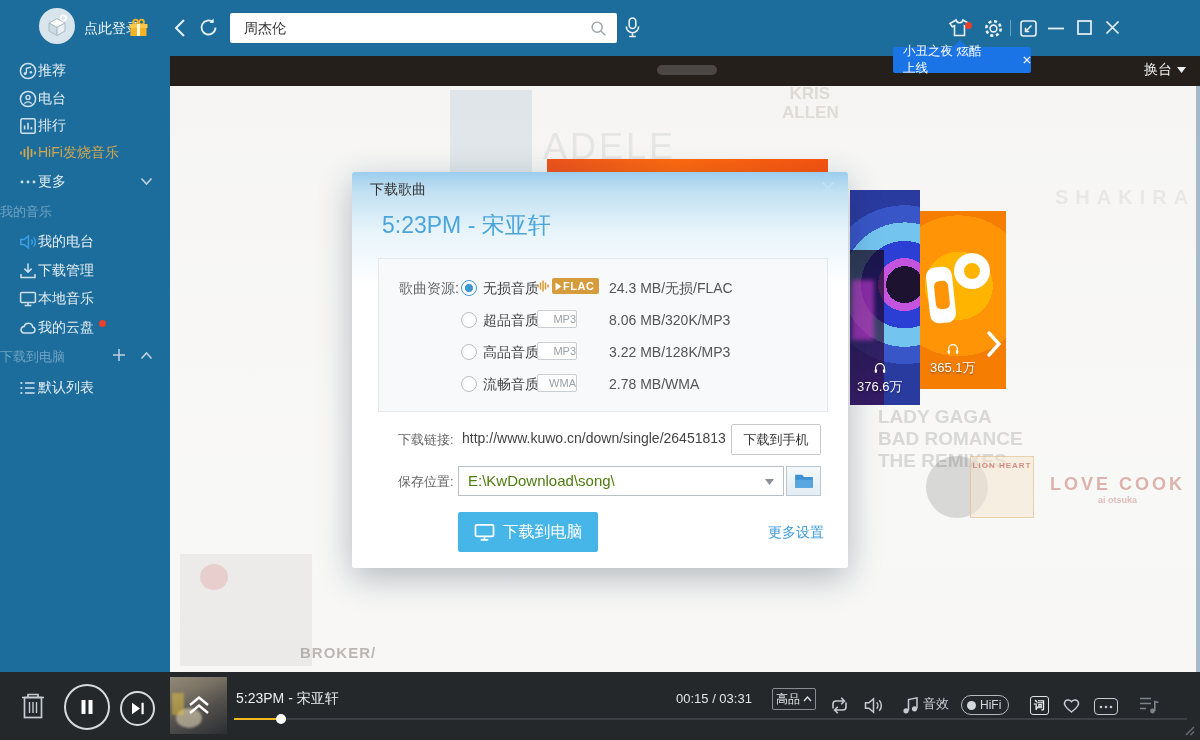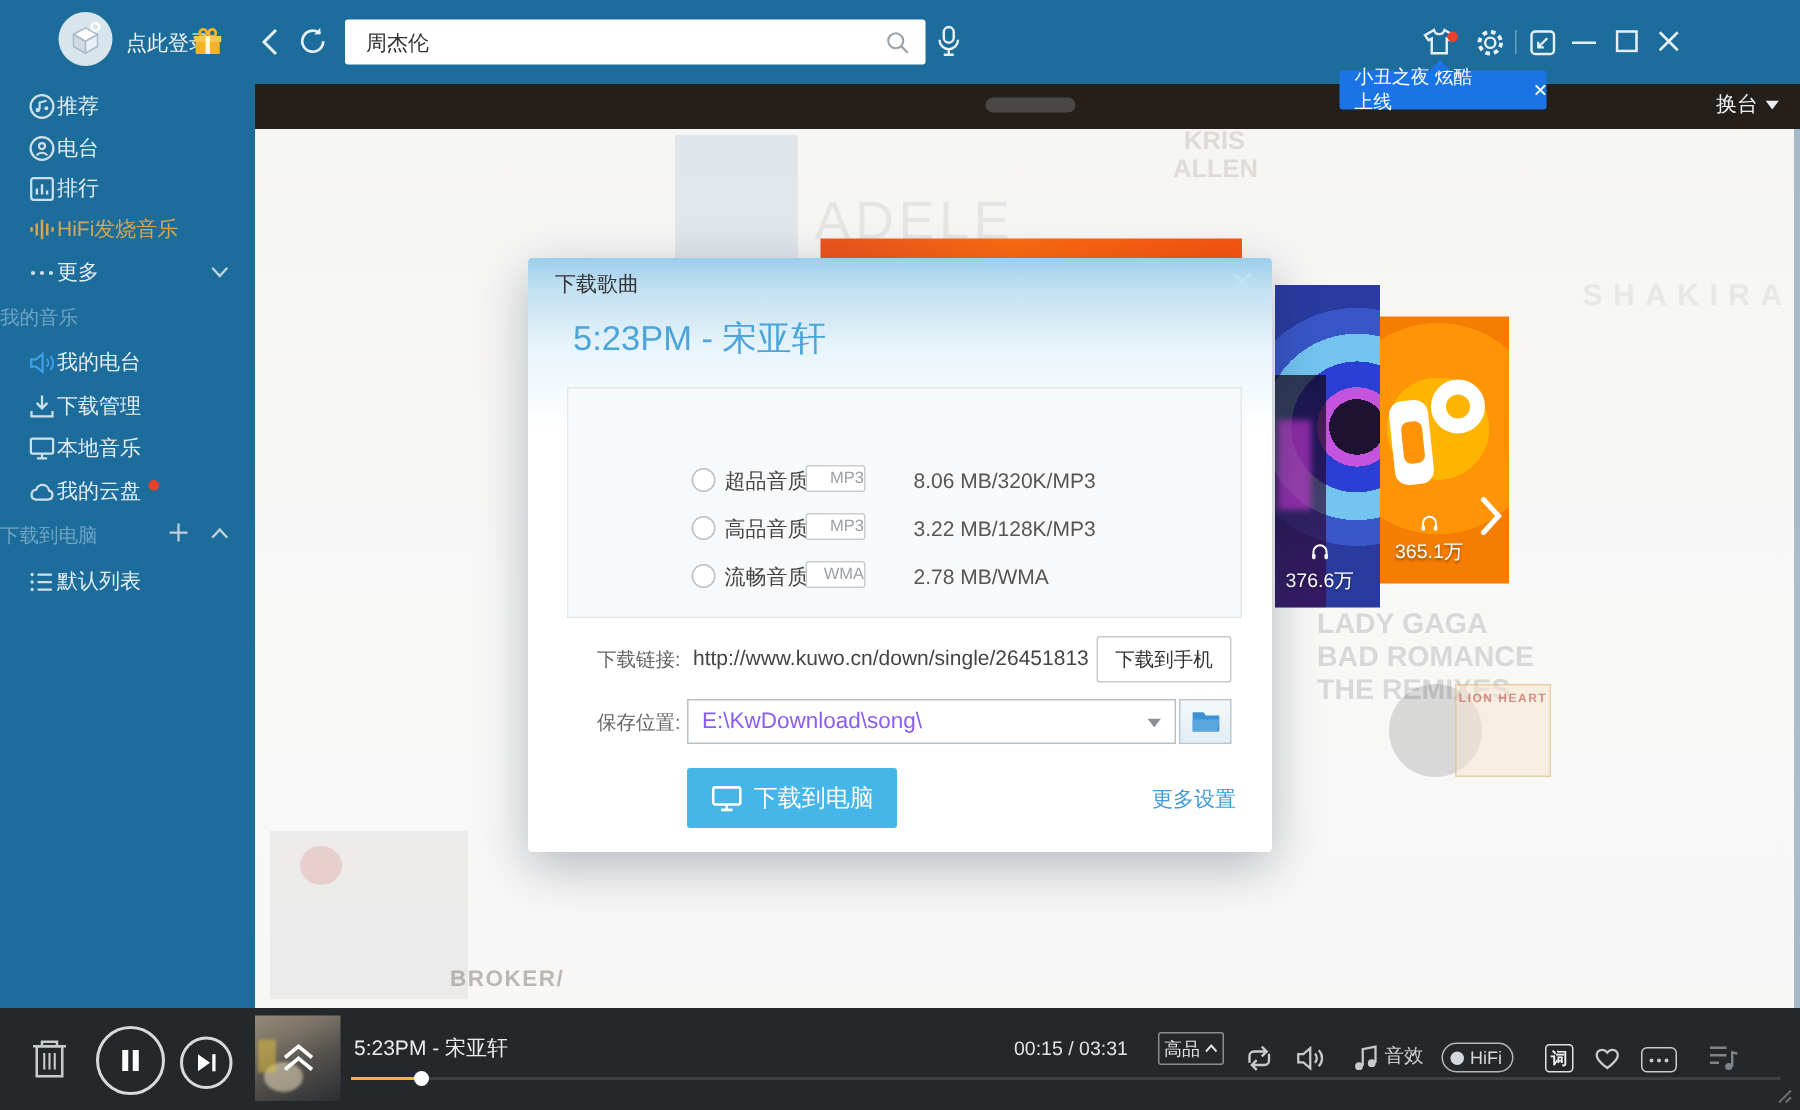--- a/index.html
+++ b/index.html
@@ -64,21 +64,21 @@
   .badge-flac{background:#d69b3a;color:#fff;font-size:11px;font-weight:bold;border-radius:2px;
               padding:2px 5px 2px 3px;display:flex;align-items:center;gap:1px;letter-spacing:.5px;}
   .badge-plain{border:1px solid #c9ced2;color:#9aa1a7;background:#fff;font-size:11px;border-radius:2px;
                padding:2px 0;width:38px;text-align:right;display:inline-block;}
   .oinfo{position:absolute;left:230px;top:3px;font-size:14px;color:#555;}
   .frow-label{font-size:13px;color:#666;}
   .url{font-size:14px;color:#444;}
   .copy-btn{position:absolute;left:379px;top:252px;width:88px;height:29px;background:#fff;border:1px solid #c9c9c9;
             border-radius:2px;font-size:13px;color:#333;display:flex;align-items:center;justify-content:center;cursor:pointer;}
   .combo{position:absolute;left:106px;top:294px;width:324px;height:28px;background:#fff;border:1px solid #b9c0c6;cursor:pointer;}
-  .combo .cv{position:absolute;left:9px;top:5px;font-size:15px;color:#8b5cf6;}
+  .combo .cv{position:absolute;left:9px;top:5px;font-size:15px;color:#4d7c0f;}
   .folder-btn{position:absolute;left:434px;top:294px;width:33px;height:28px;background:linear-gradient(#f4f8fa,#e3edf3);
               border:1px solid #b9c8d2;display:flex;align-items:center;justify-content:center;cursor:pointer;}
   .btn-pc{position:absolute;left:106px;top:340px;width:140px;height:40px;background:#46b5e8;border-radius:2px;color:#fff;
           font-size:16px;display:flex;align-items:center;justify-content:center;gap:8px;cursor:pointer;}
   .btn-phone{position:absolute;left:266px;top:340px;width:140px;height:40px;background:#fbfbfb;border:1px solid #dcdcdc;
              border-radius:2px;color:#b3b8bc;font-size:16px;display:flex;align-items:center;justify-content:center;gap:8px;
              box-sizing:border-box;cursor:pointer;}
   .more-link{position:absolute;left:416px;top:352px;font-size:14px;color:#3e9ad8;cursor:pointer;}
 
   
@@ -126,20 +126,24 @@
 
     <div class="bgtext" style="left:708px;top:350px;font-size:19px;line-height:22px;color:rgba(214,214,214,.95);">
       <div>LADY GAGA</div>
       <div>BAD ROMANCE</div>
       <div>THE REMIXES</div>
     </div>
     <div class="abs" style="left:756px;top:400px;width:62px;height:62px;border-radius:50%;background:rgba(35,35,35,.15);"></div>
     <div class="abs" style="left:800px;top:400px;width:62px;height:60px;background:rgba(246,230,210,.55);border:1px solid rgba(205,150,70,.35);text-align:center;">
       <span style="font-size:8px;color:rgba(190,60,50,.55);font-weight:bold;display:block;margin-top:4px;letter-spacing:1px;">LION HEART</span>
     </div>
+    <div class="bgtext" style="left:880px;top:418px;text-align:center;">
+      <div style="font-size:18px;letter-spacing:3px;color:rgba(192,100,90,.48);">LOVE COOK</div>
+      <div style="font-size:9px;color:rgba(192,100,90,.40);">ai otsuka</div>
+    </div>
     <div class="bgtext" style="left:130px;top:588px;font-size:15px;letter-spacing:1px;color:rgba(140,130,124,.55);">BROKER/</div>
 
     <div class="abs" style="left:377px;top:103px;width:281px;height:13px;background:linear-gradient(90deg,#f0541c,#ff6a10 45%,#f95410);"></div>
 
     <div class="card" style="left:680px;top:134px;width:70px;height:215px;
                 background:radial-gradient(circle at 78% 44%, #1d1230 0 14%, #c453de 14% 20%, #2b3fd4 20% 33%, #74c4f0 33% 47%, #3956c8 47% 60%, #2a3ba0 60% 100%);">
       <div class="abs" style="left:0;top:60px;width:34px;height:155px;background:linear-gradient(180deg,rgba(20,8,30,.75),rgba(60,10,70,.65));"></div>
       <div class="abs" style="left:2px;top:90px;width:22px;height:60px;background:rgba(225,60,230,.55);filter:blur(2px);"></div>
       <div class="count">
         <svg width="14" height="13" viewBox="0 0 16 14">
@@ -353,20 +357,37 @@
   </div>
 
   <div class="dialog">
     <span class="dlg-title">下载歌曲</span>
     <svg class="dlg-close" width="14" height="14" viewBox="0 0 14 14">
       <path d="M1.5 1.5 L12.5 12.5 M12.5 1.5 L1.5 12.5" stroke="currentColor" stroke-width="1.8"></path>
     </svg>
     <div class="song-title">5:23PM - 宋亚轩</div>
 
     <div class="panel">
+      <div class="opt-row" style="top:18px;">
+        <span class="plabel">歌曲资源:</span>
+        <span class="radio sel"></span>
+        <span class="olabel">无损音质</span>
+        <span class="badge-wrap">
+          <svg width="12" height="14" viewBox="0 0 12 14">
+            <path d="M1 5.5 v3 M3.5 3.5 v7 M6 1.5 v11 M8.5 3.5 v7 M11 5.5 v3" stroke="#d69b3a" stroke-width="1.5"></path>
+          </svg>
+          <span class="badge-flac">
+            <svg width="7" height="9" viewBox="0 0 7 9">
+              <path d="M0.5 0.5 L6.5 4.5 L0.5 8.5 Z" fill="#fff"></path>
+            </svg>
+            <span>FLAC</span>
+          </span>
+        </span>
+        <span class="oinfo">24.3 MB/无损/FLAC</span>
+      </div>
       <div class="opt-row" style="top:50px;">
         <span class="radio"></span>
         <span class="olabel">超品音质</span>
         <span class="badge-wrap">
             <span class="badge-plain">MP3</span>
           </span>
         <span class="oinfo">8.06 MB/320K/MP3</span>
       </div>
       <div class="opt-row" style="top:82px;">
         <span class="radio"></span>

